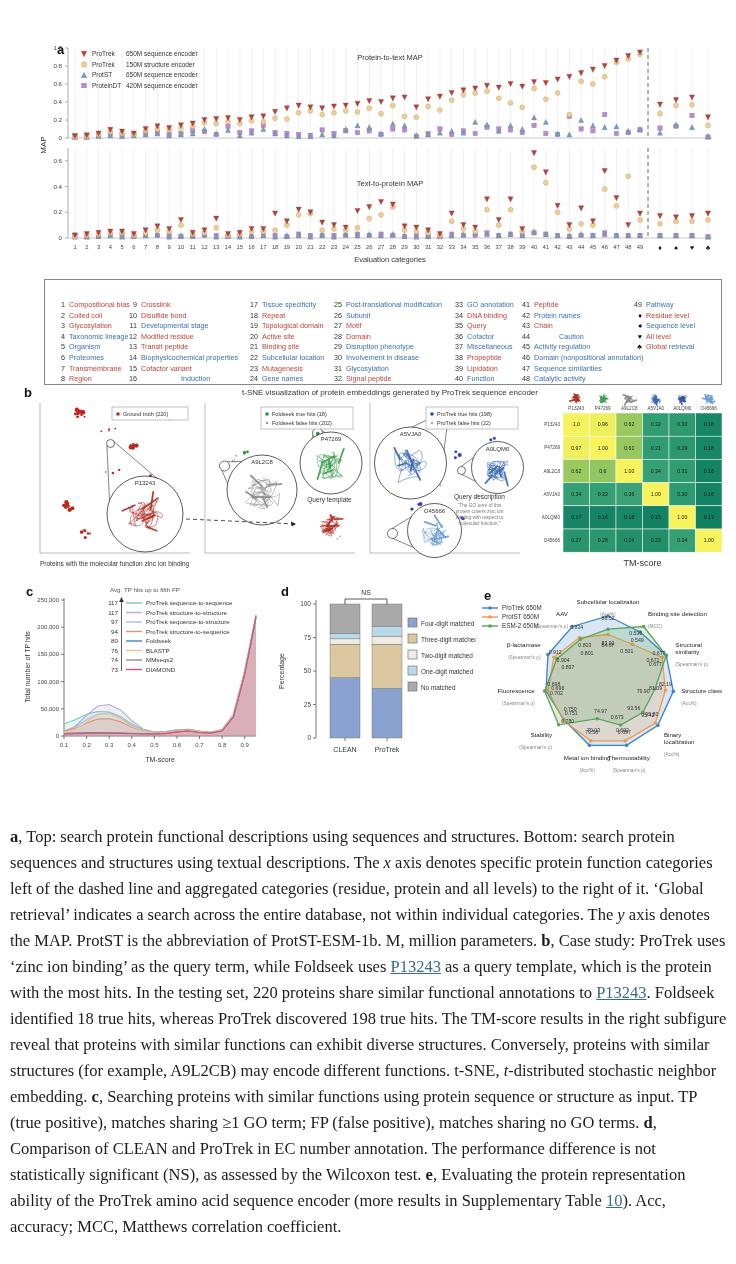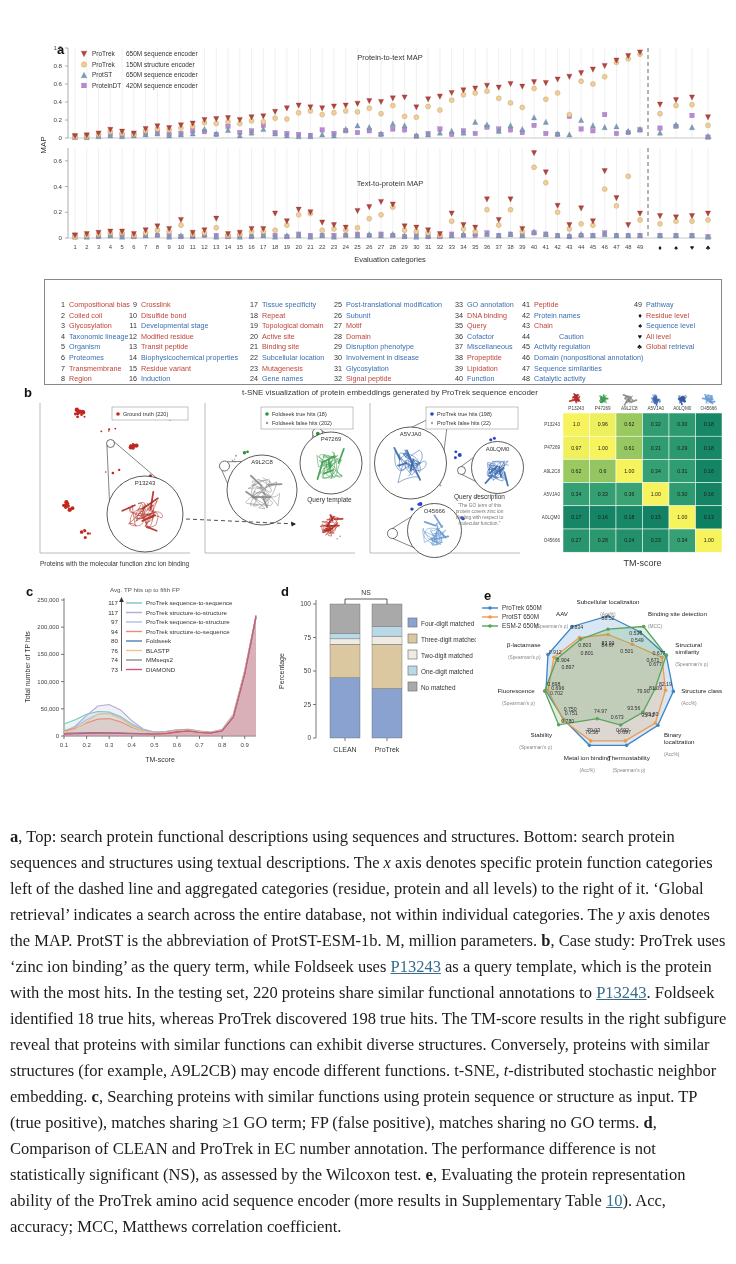--- a/index.html
+++ b/index.html
@@ -677,22 +677,22 @@
       <div class="cat-item" style="left: 6px; top: 63.4px;"><span class="cnum">5</span><span style="color: rgb(58, 111, 176);">Organism</span></div>
       <div class="cat-item" style="left: 6px; top: 74px;"><span class="cnum">6</span><span style="color: rgb(58, 111, 176);">Proteomes</span></div>
       <div class="cat-item" style="left: 6px; top: 84.6px;"><span class="cnum">7</span><span style="color: rgb(191, 66, 56);">Transmembrane</span></div>
       <div class="cat-item" style="left: 6px; top: 95.2px;"><span class="cnum">8</span><span style="color: rgb(191, 66, 56);">Region</span></div>
       <div class="cat-item" style="left: 78px; top: 21px;"><span class="cnum">9</span><span style="color: rgb(191, 66, 56);">Crosslink</span></div>
       <div class="cat-item" style="left: 78px; top: 31.6px;"><span class="cnum">10</span><span style="color: rgb(191, 66, 56);">Disulfide bond</span></div>
       <div class="cat-item" style="left: 78px; top: 42.2px;"><span class="cnum">11</span><span style="color: rgb(58, 111, 176);">Developmental stage</span></div>
       <div class="cat-item" style="left: 78px; top: 52.8px;"><span class="cnum">12</span><span style="color: rgb(191, 66, 56);">Modified residue</span></div>
       <div class="cat-item" style="left: 78px; top: 63.4px;"><span class="cnum">13</span><span style="color: rgb(191, 66, 56);">Transit peptide</span></div>
       <div class="cat-item" style="left: 78px; top: 74px;"><span class="cnum">14</span><span style="color: rgb(58, 111, 176);">Biophysicochemical properties</span></div>
-      <div class="cat-item" style="left: 78px; top: 84.6px;"><span class="cnum">15</span><span style="color: rgb(191, 66, 56);">Residue variant</span></div>
-      <div class="cat-item" style="left: 78px; top: 95.2px;"><span class="cnum">16</span><span style="color: rgb(58, 111, 176);">Induction</span></div>
+      <div class="cat-item" style="left: 78px; top: 84.6px;"><span class="cnum">15</span><span style="color: rgb(191, 66, 56);">Cofactor variant</span></div>
+      <div class="cat-item" style="left: 78px; top: 95.2px;"><span class="cnum">16</span><span style="color: rgb(58, 111, 176); margin-left: 40px;">Induction</span></div>
       <div class="cat-item" style="left: 199px; top: 21px;"><span class="cnum">17</span><span style="color: rgb(58, 111, 176);">Tissue specificity</span></div>
       <div class="cat-item" style="left: 199px; top: 31.6px;"><span class="cnum">18</span><span style="color: rgb(191, 66, 56);">Repeat</span></div>
       <div class="cat-item" style="left: 199px; top: 42.2px;"><span class="cnum">19</span><span style="color: rgb(191, 66, 56);">Topological domain</span></div>
       <div class="cat-item" style="left: 199px; top: 52.8px;"><span class="cnum">20</span><span style="color: rgb(191, 66, 56);">Active site</span></div>
       <div class="cat-item" style="left: 199px; top: 63.4px;"><span class="cnum">21</span><span style="color: rgb(191, 66, 56);">Binding site</span></div>
       <div class="cat-item" style="left: 199px; top: 74px;"><span class="cnum">22</span><span style="color: rgb(58, 111, 176);">Subcellular location</span></div>
       <div class="cat-item" style="left: 199px; top: 84.6px;"><span class="cnum">23</span><span style="color: rgb(191, 66, 56);">Mutagenesis</span></div>
       <div class="cat-item" style="left: 199px; top: 95.2px;"><span class="cnum">24</span><span style="color: rgb(58, 111, 176);">Gene names</span></div>
       <div class="cat-item" style="left: 283px; top: 21px;"><span class="cnum">25</span><span style="color: rgb(58, 111, 176);">Post-translational modification</span></div>
       <div class="cat-item" style="left: 283px; top: 31.6px;"><span class="cnum">26</span><span style="color: rgb(58, 111, 176);">Subunit</span></div>

